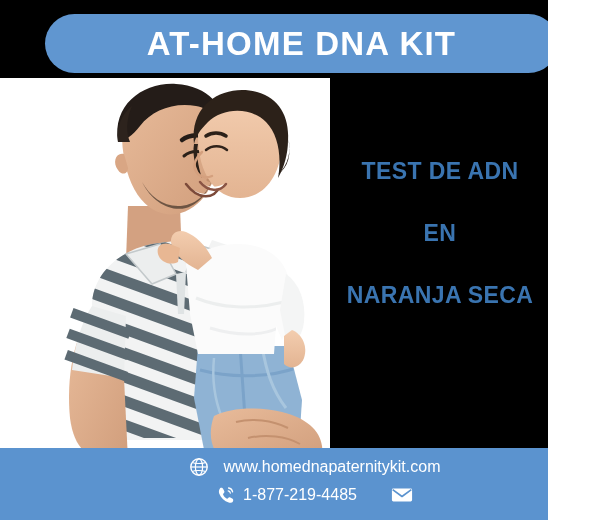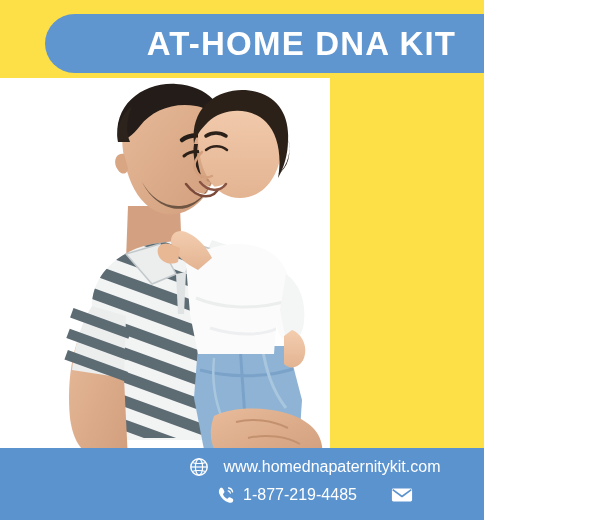--- a/index.html
+++ b/index.html
@@ -8,23 +8,23 @@
   }
   body {
     width: 600px;
     height: 520px;
     background: #ffffff;
     font-family: "Liberation Sans", sans-serif;
     overflow: hidden;
   }
   .poster {
     position: relative;
-    width: 484px;
+    width: 548px;
     height: 520px;
-    background: #fde047;
+    background: #000000;
     overflow: hidden;
   }
 
   
   .header-banner {
     position: absolute;
     left: 45px;
     top: 14px;
     width: 513px;
     height: 59px;
@@ -255,20 +255,25 @@
         <path d="M202,104 C210,112 220,112 224,106 C216,110 208,110 202,104 Z" fill="#ffffff"></path>
 
         <path d="M214,338 C230,330 256,328 282,334 C306,340 320,352 322,368
                  C324,380 312,382 298,382 L226,382 C214,378 206,360 214,338 Z" fill="url(#skinG)"></path>
         <path d="M236,344 C252,340 272,342 288,350" stroke="#c4916f" stroke-width="2" fill="none"></path>
         <path d="M248,360 C266,356 286,358 300,366" stroke="#c4916f" stroke-width="2" fill="none"></path>
       </g>
     </svg>
   </div>
 
+  <div class="headline-block">
+    <div class="headline-line l1">TEST DE ADN</div>
+    <div class="headline-line l2">EN</div>
+    <div class="headline-line l3">NARANJA SECA</div>
+  </div>
 
   <div class="footer">
 
     <div class="footer-row footer-row-web">
       <span class="footer-ico">
         <svg width="20" height="20" viewBox="0 0 20 20">
           <circle cx="10" cy="10" r="8.2" fill="none" stroke="#ffffff" stroke-width="1.4"></circle>
           <ellipse cx="10" cy="10" rx="3.6" ry="8.2" fill="none" stroke="#ffffff" stroke-width="1.2"></ellipse>
           <line x1="1.8" y1="10" x2="18.2" y2="10" stroke="#ffffff" stroke-width="1.2"></line>
           <path d="M3.3,5.4 C5.3,6.7 12,7.2 16.7,5.4" fill="none" stroke="#ffffff" stroke-width="1.1"></path>

